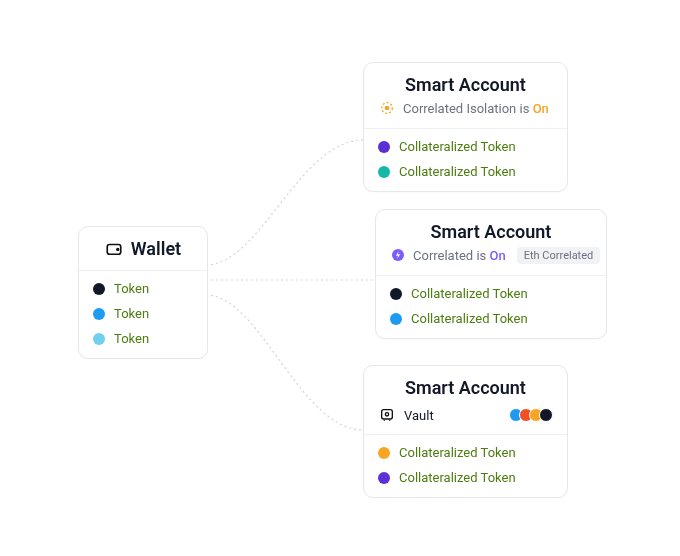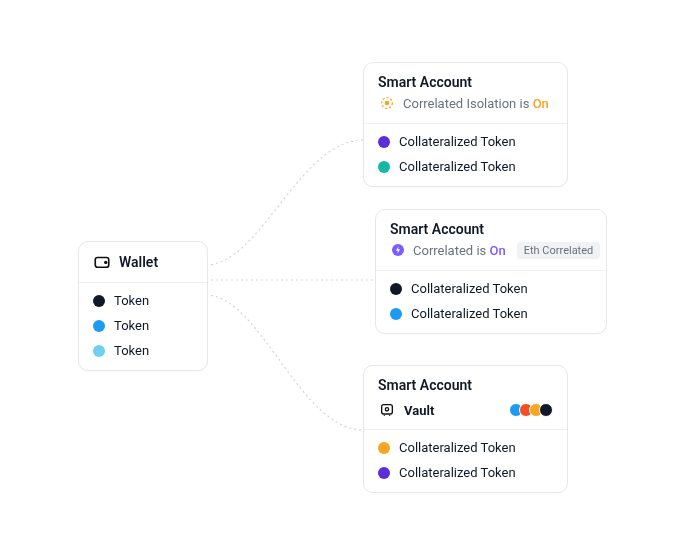--- a/index.html
+++ b/index.html
@@ -17,22 +17,23 @@
     border-radius: 10px;
     box-shadow: 0 1px 2px rgba(0,0,0,0.02);
     position: absolute;
   }
   .card-header {
     padding: 11px 14px;
     display: flex;
     align-items: center;
     gap: 8px;
     font-weight: 600;
-    font-size: 14px;
+    font-size: 18px;
     color: #111827;
+    justify-content: center;
   }
   .card-sub {
     padding: 0 14px 11px 14px;
     display: flex;
     align-items: center;
     gap: 7px;
     font-size: 13px;
     color: #6b7280;
   }
   .divider {
@@ -44,21 +45,21 @@
     padding: 10px 14px 12px 14px;
     display: flex;
     flex-direction: column;
     gap: 10px;
   }
   .item {
     display: flex;
     align-items: center;
     gap: 9px;
     font-size: 13px;
-    color: #0f172a;
+    color: #4d7c0f;
   }
   .dot {
     width: 12px;
     height: 12px;
     border-radius: 50%;
     flex-shrink: 0;
   }
   .tag {
     background: #f1f2f4;
     color: #6b7280;
@@ -80,21 +81,21 @@
     display: flex;
     align-items: center;
     justify-content: space-between;
     padding: 10px 14px 10px 14px;
   }
   .vault-left {
     display: flex;
     align-items: center;
     gap: 8px;
     font-size: 13px;
-    font-weight: 700;
+    font-weight: 400;
     color: #111827;
   }
   .cluster {
     display: flex;
     align-items: center;
   }
   .cluster .cdot {
     width: 14px;
     height: 14px;
     border-radius: 50%;
@@ -112,21 +113,21 @@
 </style>
 </head>
 <body>
 
 <svg class="connector" width="680" height="556">
   <path d="M 206 265 C 260 265, 300 140, 363 140" stroke="#d1d5db" stroke-width="1.2" stroke-dasharray="2 3" fill="none"></path>
   <path d="M 206 280 C 250 280, 300 280, 375 280" stroke="#d1d5db" stroke-width="1.2" stroke-dasharray="2 3" fill="none"></path>
   <path d="M 206 295 C 260 295, 300 430, 363 430" stroke="#d1d5db" stroke-width="1.2" stroke-dasharray="2 3" fill="none"></path>
 </svg>
 
-<div class="card" style="left:78px; top:241px; width:130px;">
+<div class="card" style="left:78px; top:226px; width:130px;">
   <div class="card-header">
     <span class="icon-slot">
       <svg width="18" height="18" viewBox="0 0 24 24" fill="none" stroke="#111" stroke-width="2.2">
         <rect x="3" y="6" width="18" height="13" rx="3"></rect>
         <circle cx="17" cy="12.5" r="1.2" fill="#111"></circle>
       </svg>
     </span>
     <span>Wallet</span>
   </div>
   <div class="divider"></div>

